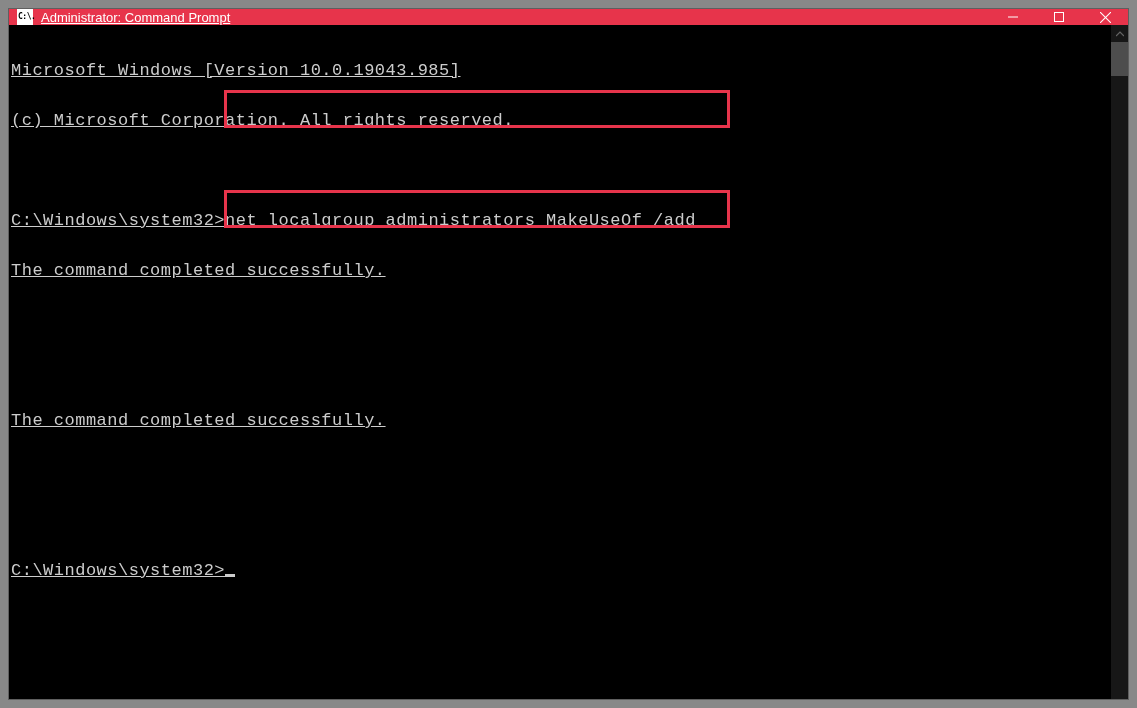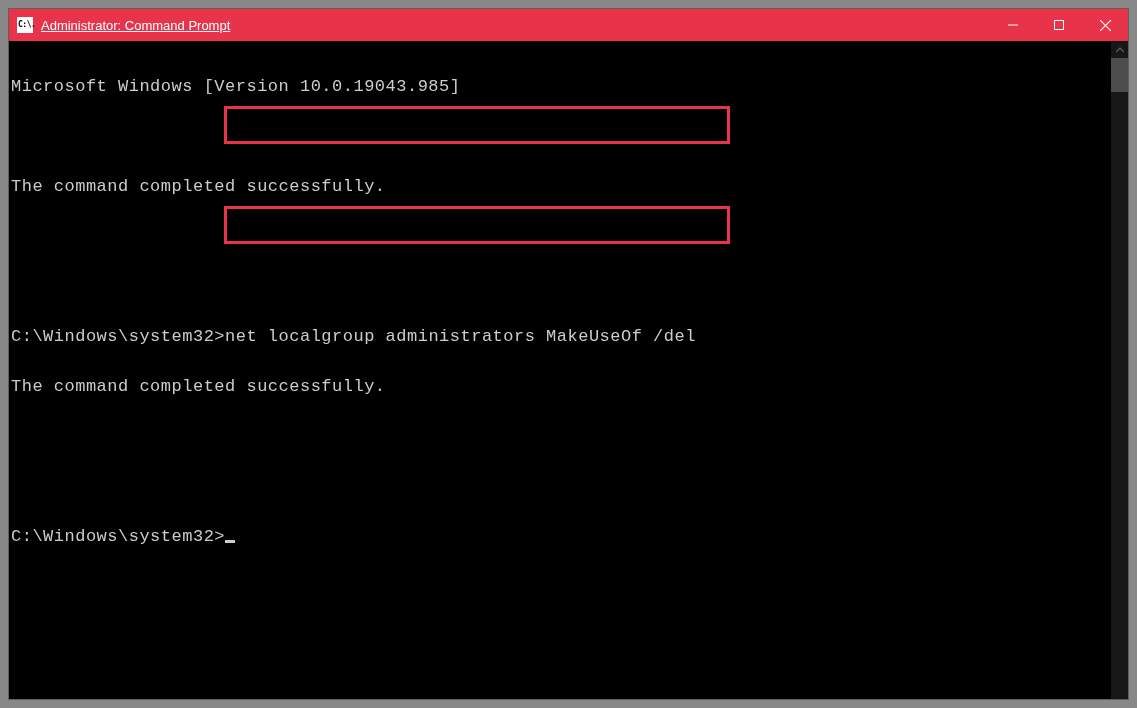--- a/index.html
+++ b/index.html
@@ -85,20 +85,21 @@
     padding: 8px 0 0 2px;
     font-family: Consolas, "Courier New", monospace;
     font-size: 17px;
     line-height: 25px;
     white-space: pre;
     letter-spacing: 0.5px;
   }
   .line {
     position: relative;
     height: 25px;
+    text-decoration: underline;
   }
   .hlbox {
     position: absolute;
     border: 3px solid #e7344b;
     pointer-events: none;
   }
   .hlbox.one {
     left: 215px;
     top: 65px;
     width: 500px;
@@ -169,25 +170,26 @@
             <line x1="0" y1="0" x2="10" y2="10"></line>
             <line x1="10" y1="0" x2="0" y2="10"></line>
           </svg>
       </div>
     </div>
   </div>
 
   <div class="body">
     <div class="terminal">
 <div class="line"><span>Microsoft Windows [Version 10.0.19043.985]</span></div>
-<div class="line"></div>
+<div class="line"><span>(c) Microsoft Corporation. All rights reserved.</span></div>
+<div class="line"></div>
+<div class="line"><span>C:\Windows\system32&gt;</span><span>net localgroup administrators MakeUseOf /add</span></div>
 <div class="line"><span>The command completed successfully.</span></div>
 <div class="line"></div>
 <div class="line"></div>
-<div class="line"><span>C:\Windows\system32&gt;</span><span>net localgroup administrators MakeUseOf /del</span></div>
 <div class="line"><span>The command completed successfully.</span></div>
 <div class="line"></div>
 <div class="line"></div>
 <div class="line"><span>C:\Windows\system32&gt;</span><span class="cursor"></span></div>
 
       <div class="hlbox one"></div>
       <div class="hlbox two"></div>
     </div>
 
     <div class="scrollbar">

